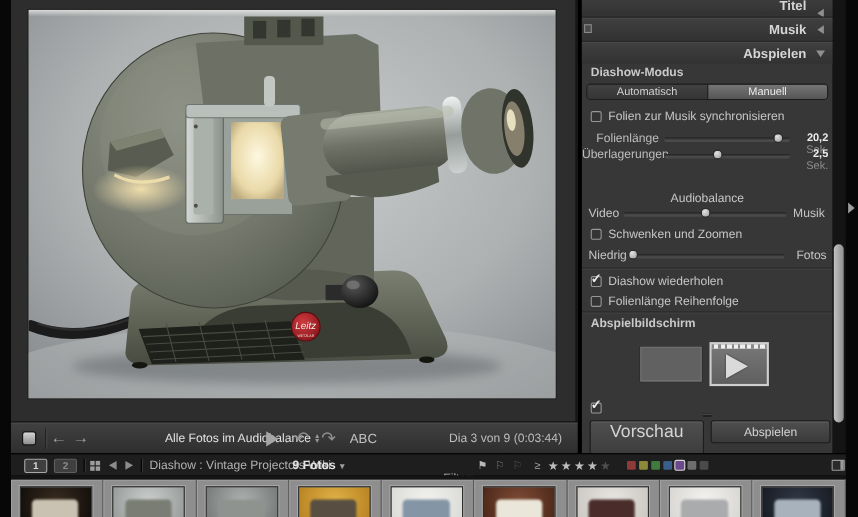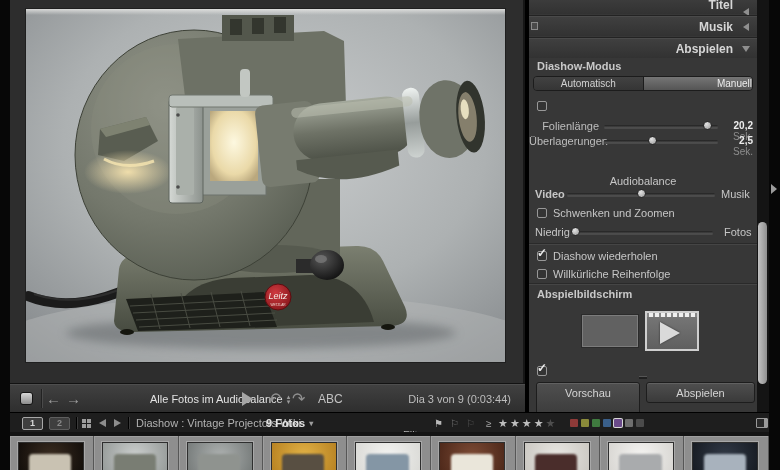--- a/index.html
+++ b/index.html
@@ -41,21 +41,21 @@
     border-bottom:4px solid transparent;border-right:6px solid #8f8f8f;}
   .tri-down{position:absolute;right:7px;top:8px;width:0;height:0;border-left:4px solid transparent;
     border-right:4px solid transparent;border-top:6px solid #8f8f8f;}
   .panel-toggle{position:absolute;left:2px;top:6px;width:7px;height:8px;border:1px solid #8a8a8a;
     background:#4a4a4a;}
   .sec-h{position:absolute;font-weight:bold;color:#c9c9c9;}
   .seg{position:absolute;left:4px;top:76px;width:220px;height:15px;border:1px solid #1c1c1c;
     border-radius:4px;overflow:hidden;display:flex;}
   .seg>div{flex:1;text-align:center;font-size:10px;line-height:13px;color:#d2d2d2;}
   .seg .auto{background:linear-gradient(#424242,#353535);border-right:1px solid #1c1c1c;}
-  .seg .manual{background:linear-gradient(#757575,#555);color:#ececec;text-align:right;}
+  .seg .manual{background:linear-gradient(#757575,#555);color:#ececec;}
   .cb{position:absolute;width:10px;height:10px;border:1px solid #989898;border-radius:2px;background:#343434;}
   .cb .chk{position:absolute;left:-1px;top:-6px;color:#ececec;font-size:12px;font-weight:bold;}
   .cb-lbl{position:absolute;color:#c6c6c6;}
   .sl-label{position:absolute;color:#bdbdbd;text-align:right;}
   .track{position:absolute;height:3px;background:linear-gradient(#202020,#555);border-radius:2px;
     box-shadow:0 1px 0 #4a4a4a;}
   .thumbk{position:absolute;top:-4px;width:9px;height:9px;margin-left:-4px;border-radius:50% 50% 50% 50%;
     background:radial-gradient(circle at 35% 30%,#e2e2e2,#9a9a9a);border:1px solid #2a2a2a;}
   .val{position:absolute;text-align:right;font-size:10px;}
   .val b{color:#ededed;} .val span{color:#8d8d8d;}
@@ -299,20 +299,21 @@
     </div>
 
     <div class="sec-h" style="left:8px;top:60px;">Diashow-Modus</div>
 
     <div class="seg">
       <div class="auto">Automatisch</div>
       <div class="manual">Manuell</div>
     </div>
 
     <span class="cb" style="left:8px;top:101px;"></span>
+    <span class="cb-lbl" style="left:24px;top:100px;">Folien zur Musik synchronisieren</span>
 
     <span class="sl-label" style="left:0;top:120px;width:70px;">Folienlänge</span>
     <div class="track" style="left:75px;top:125px;width:114px;">
       <span class="thumbk" style="left: 90%;"></span>
     </div>
     <span class="val" style="left:190px;top:120px;width:34px;">
       <b>20,2</b>
       <span>Sek.</span>
     </span>
 
@@ -320,21 +321,21 @@
     <div class="track" style="left:75px;top:140px;width:114px;">
       <span class="thumbk" style="left: 42%;"></span>
     </div>
     <span class="val" style="left:190px;top:135px;width:34px;">
       <b>2,5</b>
       <span>Sek.</span>
     </span>
 
 
     <div class="sec-h" style="left:0;top:175px;width:228px;text-align:center;font-weight:normal;color:#c6c6c6;">Audiobalance</div>
-    <span class="cb-lbl" style="left:6px;top:188px;font-weight:bold;">Video</span>
+    <span class="cb-lbl" style="left:6px;top:188px;">Video</span>
     <div class="track" style="left:38px;top:193px;width:148px;">
       <span class="thumbk" style="left: 50%;"></span>
     </div>
     <span class="cb-lbl" style="left:192px;top:188px;">Musik</span>
 
     <span class="cb" style="left:8px;top:208px;"></span>
     <span class="cb-lbl" style="left:24px;top:207px;">Schwenken und Zoomen</span>
 
     <span class="cb-lbl" style="left:6px;top:226px;">Niedrig</span>
     <div class="track" style="left:42px;top:231px;width:142px;">
@@ -343,39 +344,39 @@
     <span class="cb-lbl" style="left:195px;top:226px;">Fotos</span>
 
     <div class="divider" style="top:243px;"></div>
 
     <span class="cb" style="left:8px;top:251px;">
         <span class="chk">✓</span>
       </span>
     <span class="cb-lbl" style="left:24px;top:250px;">Diashow wiederholen</span>
 
     <span class="cb" style="left:8px;top:269px;"></span>
-    <span class="cb-lbl" style="left:24px;top:268px;">Willkürliche Reihenfolge</span>
+    <span class="cb-lbl" style="left:24px;top:268px;">Folienlänge Reihenfolge</span>
 
     <div class="divider" style="top:283px;"></div>
 
     <div class="sec-h" style="left:8px;top:288px;">Abspielbildschirm</div>
 
     <div class="mon" style="left:52px;top:314px;width:58px;height:34px;"></div>
     <div class="mon2" style="left:116px;top:311px;width:54px;height:40px;">
       <span class="bar"></span>
       <span class="ptri"></span>
     </div>
 
     <span class="cb" style="left:8px;top:366px;">
         <span class="chk">✓</span>
       </span>
 
     <div class="grip"></div>
 
-    <div class="pbtn" style="left:7px;top:382px;width:104px;height:36px;line-height:20px;font-size:11px;">Vorschau</div>
+    <div class="pbtn" style="left:7px;top:382px;width:104px;height:36px;line-height:20px;font-size:16px;">Vorschau</div>
     <div class="pbtn" style="left:117px;top:382px;width:109px;height:21px;line-height:20px;font-size:11px;">Abspielen</div>
   </div>
 
   <div class="abs" id="scroll">
     <div class="thumb"></div>
   </div>
 
   <div class="abs" id="right-edge">
     <span class="reveal"></span>
   </div>

